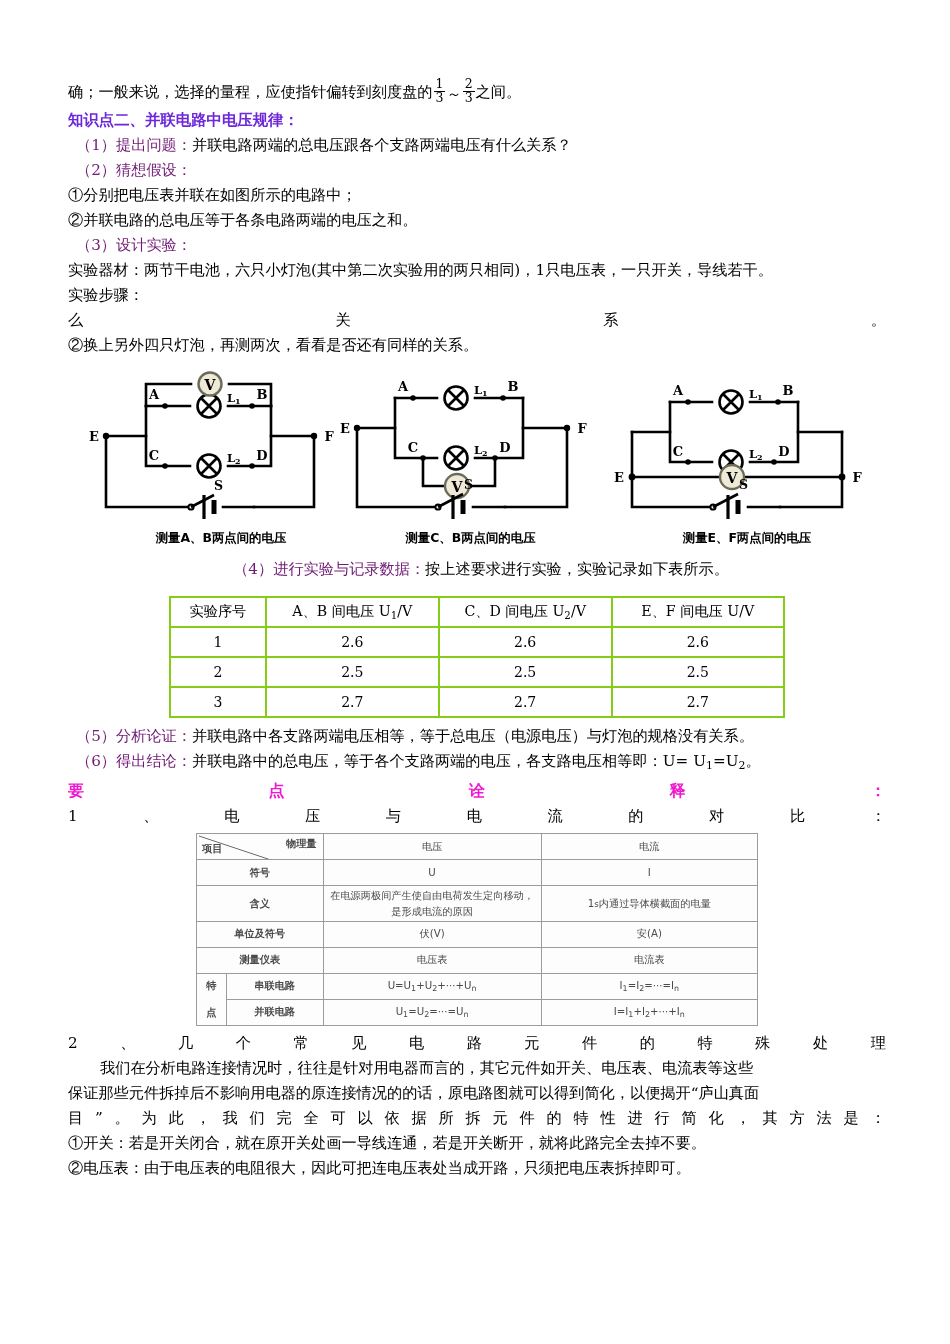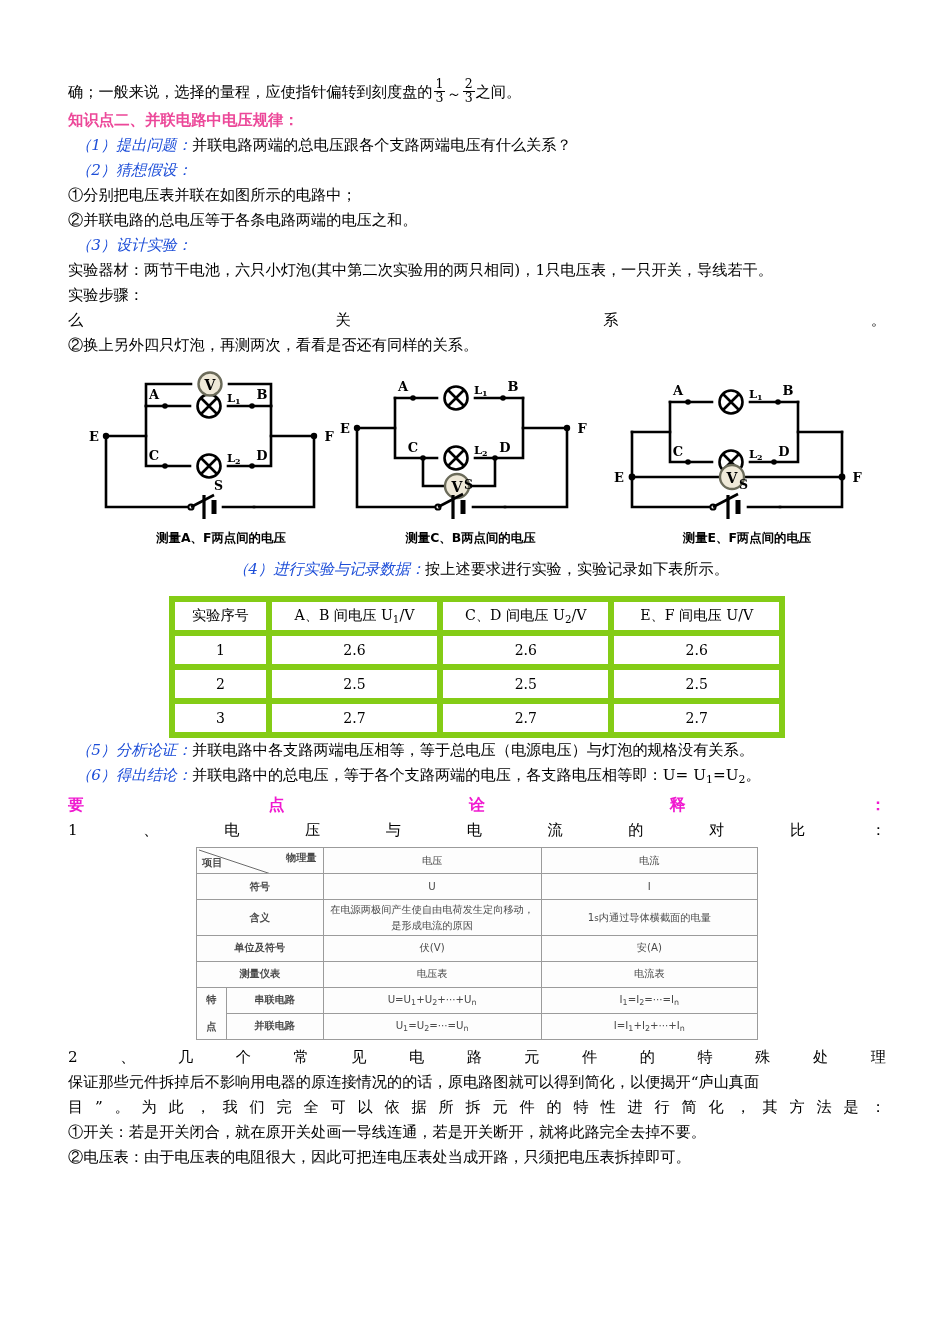--- a/index.html
+++ b/index.html
@@ -31,29 +31,28 @@
 
   
   .line {
     font-size: 15.2px;
     line-height: 25px;
     white-space: nowrap;
     letter-spacing: 0px;
   }
   .indent1 { padding-left: 8px; }
   .heading-orange {
-    color: #ec4899;
+    color: #6d28d9;
     font-weight: bold;
     font-size: 15.4px;
     line-height: 26px;
     font-family: "DejaVu Sans", "Liberation Sans", sans-serif;
   }
   .label-blue {
-    color: #1d4ed8;
-    font-style: italic;
+    color: #701a75;
   }
   .justify-line {
     display: flex;
     justify-content: space-between;
     font-size: 15.2px;
     line-height: 25px;
   }
   .justify-line > span { display: inline-block; }
   .heading-magenta {
     color: #F019D0;
@@ -101,21 +100,21 @@
     margin-top: 14px;
     display: flex;
     justify-content: center;
   }
   table.datatable {
     border-collapse: collapse;
     font-size: 14px;
     width: 616px;
   }
   table.datatable td {
-    border: 6px solid #84cc16;
+    border: 2px solid #84cc16;
     text-align: center;
     padding: 3px 4px;
     height: 22px;
     font-family: "DejaVu Serif", "Liberation Serif", serif;
   }
   table.datatable td.c0 { width: 92px; border-right-width: 2px; }
   table.datatable td.cx { width: 174px; }
   table.datatable tr.hdr td { font-size: 14.2px; }
   .sub { font-size: 0.72em; vertical-align: -0.25em; }
 
@@ -265,21 +264,21 @@
           <text x="176" y="35" text-anchor="middle">B</text>
           <text x="68" y="96" text-anchor="middle">C</text>
           <text x="176" y="96" text-anchor="middle">D</text>
           <text x="8" y="77" text-anchor="middle">E</text>
           <text x="243" y="77" text-anchor="middle">F</text>
           <text x="141" y="38" font-size="11.5">L<tspan font-size="8" dy="2">1</tspan></text>
           <text x="141" y="98" font-size="11.5">L<tspan font-size="8" dy="2">2</tspan></text>
           <text x="128" y="126" font-size="12.5">S</text>
         </g>
       </svg>
-      <div class="cap">测量A、F两点间的电压</div>
+      <div class="cap">测量A、B两点间的电压</div>
     </div>
 
     <div class="circuit" style="left:265px;">
       <svg width="275" height="160" viewBox="0 0 275 160">
         <g stroke="#000" stroke-width="2.6" fill="none" stroke-linecap="square">
 
           <path d="M62 34 L104 34"></path>
           <path d="M142 34 L190 34"></path>
 
           <path d="M62 34 L62 94 L104 94"></path>
@@ -432,21 +431,21 @@
       <tr>
         <td class="c0">3</td>
         <td class="cx">2.7</td>
         <td class="cx">2.7</td>
         <td class="cx">2.7</td>
       </tr>
     </tbody>
         </table>
   </div>
 
-  <div class="line indent1" style="">
+  <div class="line indent1" style="margin-top:6px;">
     <span class="label-blue">（5）分析论证：</span><span>并联电路中各支路两端电压相等，等于总电压（电源电压）与灯泡的规格没有关系。</span>
   </div>
 
   <div class="line indent1">
     <span class="label-blue">（6）得出结论：</span><span>并联电路中的总电压，等于各个支路两端的电压，各支路电压相等即：U= U</span><span class="sub">1</span><span>=U</span><span class="sub">2</span><span>。</span>
   </div>
 
   <div class="justify-line heading-magenta">
     <span>要</span>
     <span>点</span>
@@ -532,20 +531,21 @@
     <span>路</span>
     <span>元</span>
     <span>件</span>
     <span>的</span>
     <span>特</span>
     <span>殊</span>
     <span>处</span>
     <span>理</span>
   </div>
 
+  <div class="line" style="text-indent:32px;">我们在分析电路连接情况时，往往是针对用电器而言的，其它元件如开关、电压表、电流表等这些</div>
   <div class="line">保证那些元件拆掉后不影响用电器的原连接情况的的话，原电路图就可以得到简化，以便揭开“庐山真面</div>
 
   <div class="justify-line">
     <span>目</span>
     <span>”</span>
     <span>。</span>
     <span>为</span>
     <span>此</span>
     <span>，</span>
     <span>我</span>

